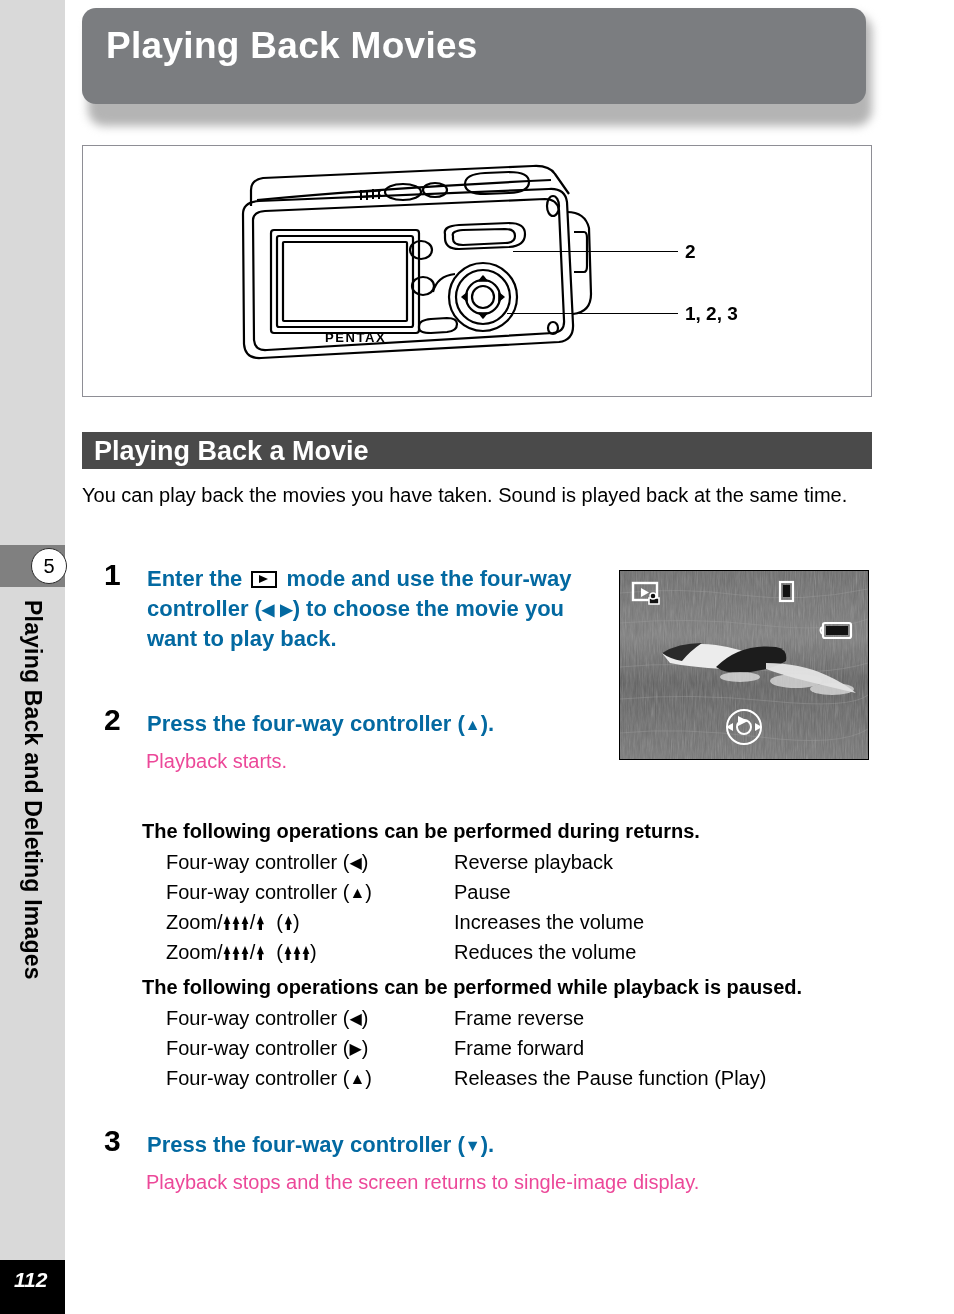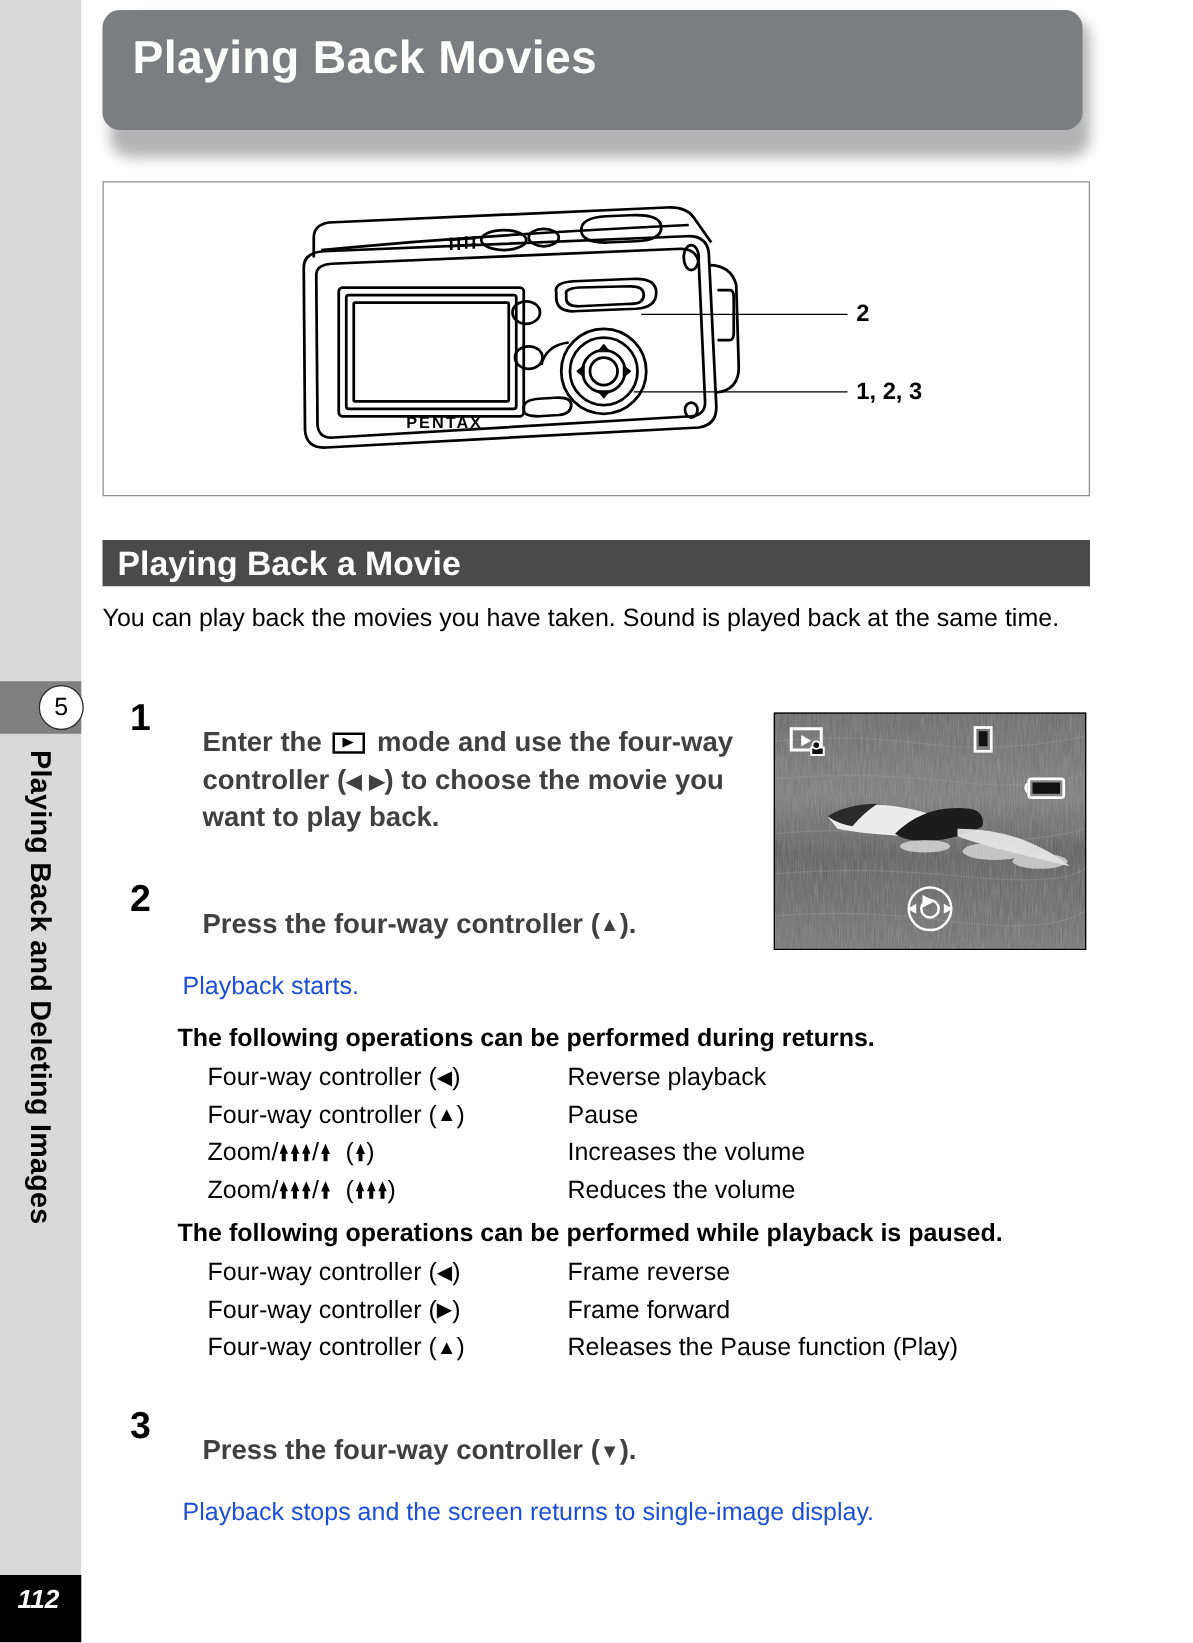--- a/index.html
+++ b/index.html
@@ -91,24 +91,24 @@
     font-size:20px;line-height:30px;color:#000;
   }
 
   .step{position:absolute;}
   .step-num{
     position:absolute;left:0;top:0;
     font-size:30px;font-weight:bold;color:#000;
   }
   .step-body{position:absolute;left:42px;top:5px;}
   .step-title{
-    font-size:22px;font-weight:bold;line-height:30px;color:#404040;margin:16px;
+    font-size:22px;font-weight:bold;line-height:30px;color:#0369a1;margin:1px;
   }
   .step-sub{
-    font-size:20px;line-height:28px;color:#1d4ed8;margin:21px 0 0 0;
+    font-size:20px;line-height:28px;color:#ec4899;margin:8px 0 0 0;
   }
 
   
   .lcd{
     position:absolute;left:619px;top:570px;width:250px;height:190px;
     border:1px solid #000;box-sizing:border-box;overflow:hidden;
     background:#6f6f6f;
   }
 
   

